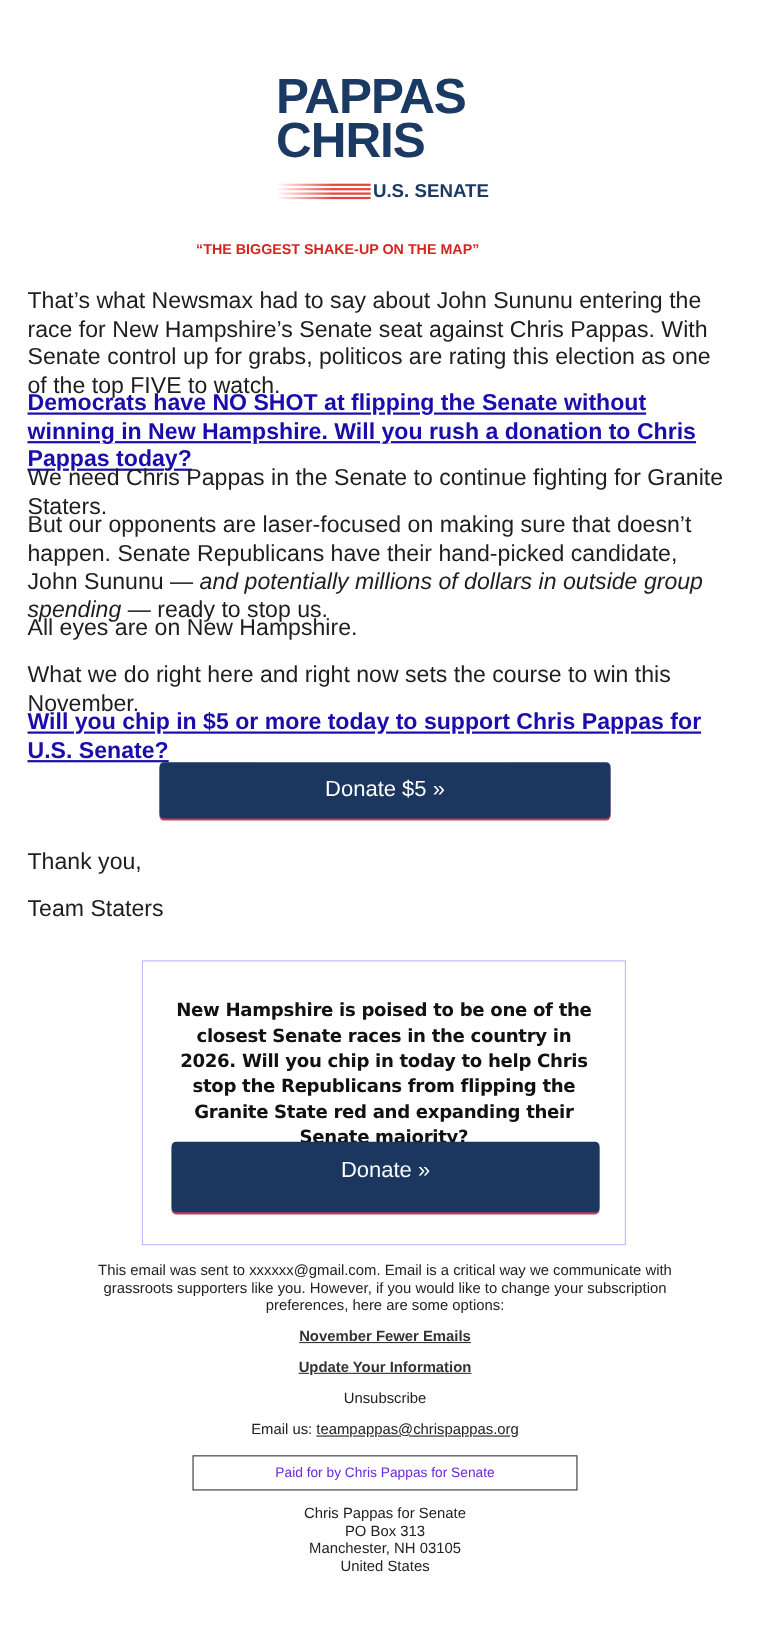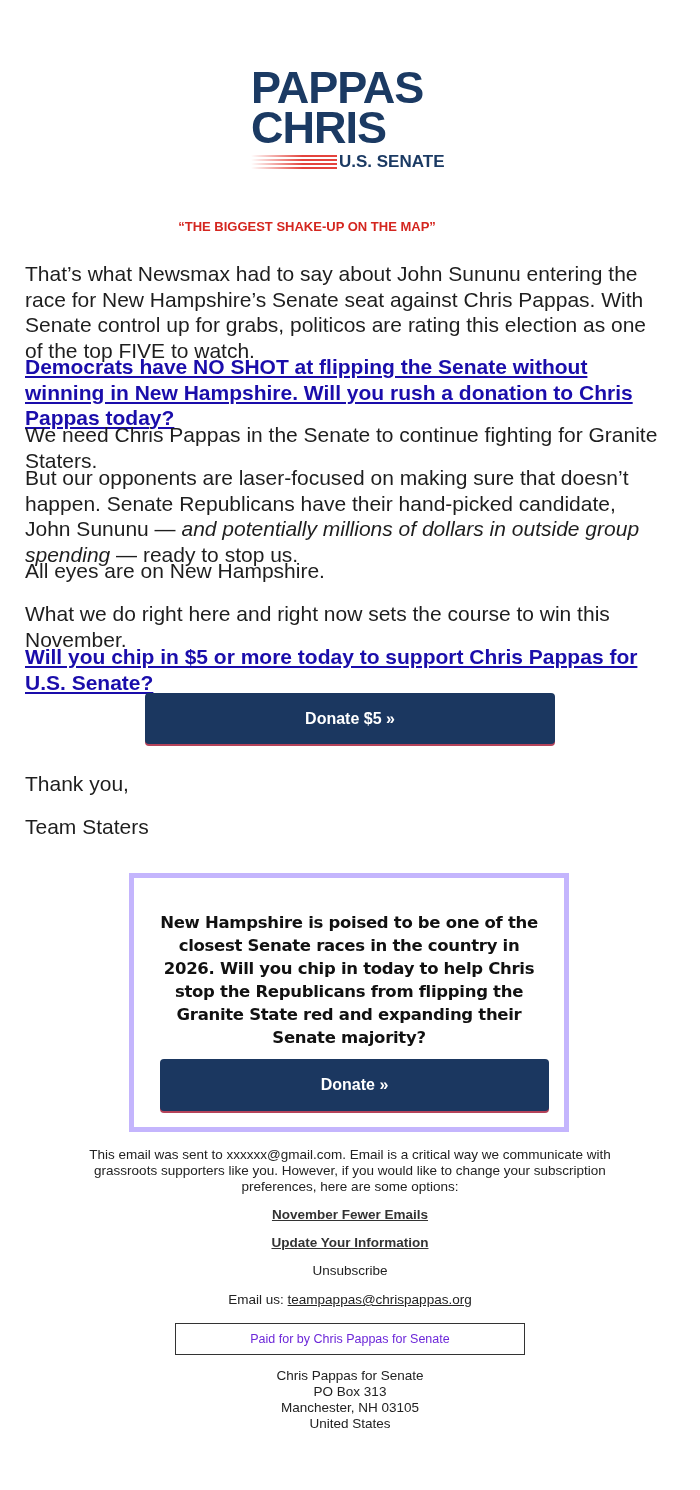--- a/index.html
+++ b/index.html
@@ -1,28 +1,28 @@
 <!DOCTYPE html>
 <html><head>
 <meta charset="utf-8">
 <style>
   html, body { margin: 0; padding: 0; background: #ffffff; }
   body { width: 700px; height: 1490px; position: relative; font-family: "Liberation Sans", sans-serif; color: #1a1a1a; overflow: hidden; }
   .logo { position: absolute; left: 251px; top: 68px; width: 200px; height: 110px; }
   .logo-line { color: #1b3a63; font-weight: bold; font-size: 45px; line-height: 40px; letter-spacing: -1px; margin: 0; }
-  .logo-senate-row { display: flex; align-items: center; margin-top: 4px; text-align: right; }
+  .logo-senate-row { display: flex; align-items: center; margin-top: 16px; text-align: right; }
   .logo-stripes { width: 86px; height: 14px; margin-right: 2px; display: flex; flex-direction: column; justify-content: space-between; }
   .logo-stripes span { display: block; height: 2px; background: linear-gradient(to right, rgba(228,67,60,0), #e4433c 60%); }
   .logo-senate { color: #1b3a63; font-weight: bold; font-size: 17px; letter-spacing: 0px; }
   .headline { position: absolute; top: 219px; left: 0; width: 614px; text-align: center; color: #d4261f; font-weight: bold; font-size: 13px; }
   .para { position: absolute; left: 25px; width: 640px; font-size: 21px; line-height: 25.5px; color: #1e1e1e; margin: 0; }
   .para a { color: #1a0dab; font-weight: bold; text-decoration: underline; }
   .para em { font-style: italic; }
-  .btn { position: absolute; background: #1b3760; color: #fff; border-radius: 4px; font-weight: bold; font-size: 16px; text-align: center; box-shadow: 0 2px 0 #b5435a; text-decoration: none; }
-  .cta-box { position: absolute; left: 129px; top: 873px; width: 440px; height: 259px; border: 5px solid #c4b5fd; box-sizing: border-box; }
+  .btn { position: absolute; background: #1b3760; color: #fff; border-radius: 4px; font-weight: normal; font-size: 20px; text-align: center; box-shadow: 0 2px 0 #b5435a; text-decoration: none; }
+  .cta-box { position: absolute; left: 129px; top: 873px; width: 440px; height: 259px; border: 1px solid #c4b5fd; box-sizing: border-box; }
   .cta-text { position: absolute; left: 0; top: 33px; width: 100%; text-align: center; font-weight: bold; font-size: 16.5px; line-height: 23px; color: #111; font-family: "DejaVu Sans", sans-serif; letter-spacing: -0.3px; }
   .footer-text { position: absolute; left: 60px; width: 580px; text-align: center; font-size: 13.5px; color: #222; line-height: 16px; }
   .footer-link { color: #333; font-weight: bold; text-decoration: underline; }
   .paid-box { position: absolute; left: 175px; top: 1323px; width: 350px; height: 32px; border: 1px solid #333; box-sizing: border-box; text-align: center; line-height: 30px; font-size: 12.5px; color: #6d28d9; }
 </style>
 </head>
 <body>
 
 <div class="logo">
   <div class="logo-line">PAPPAS</div>
@@ -58,21 +58,21 @@
   <a href="#">Will you chip in $5 or more today to support Chris Pappas for U.S. Senate?</a>
 </p>
 
 <a href="#" class="btn" style="left:145px; top:693px; width:410px; height:51px; line-height:51px;">Donate $5 »</a>
 
 <p class="para" style="top:771px;">Thank you,</p>
 <p class="para" style="top:814px;">Team Staters</p>
 
 <div class="cta-box">
   <div class="cta-text" style="padding:0 24px; box-sizing:border-box;">New Hampshire is poised to be one of the closest Senate races in the country in 2026. Will you chip in today to help Chris stop the Republicans from flipping the Granite State red and expanding their Senate majority?</div>
-  <a href="#" class="btn" style="left:26px; top:181px; width:389px; height:52px; line-height:52px;">Donate »</a>
+  <a href="#" class="btn" style="left:26px; top:164px; width:389px; height:64px; line-height:52px;">Donate »</a>
 </div>
 
 <div class="footer-text" style="top:1147px;">This email was sent to xxxxxx@gmail.com. Email is a critical way we communicate with grassroots supporters like you. However, if you would like to change your subscription preferences, here are some options:</div>
 
 <div class="footer-text" style="top:1207px;">
   <a href="#" class="footer-link">November Fewer Emails</a>
 </div>
 
 <div class="footer-text" style="top:1235px;">
   <a href="#" class="footer-link">Update Your Information</a>

